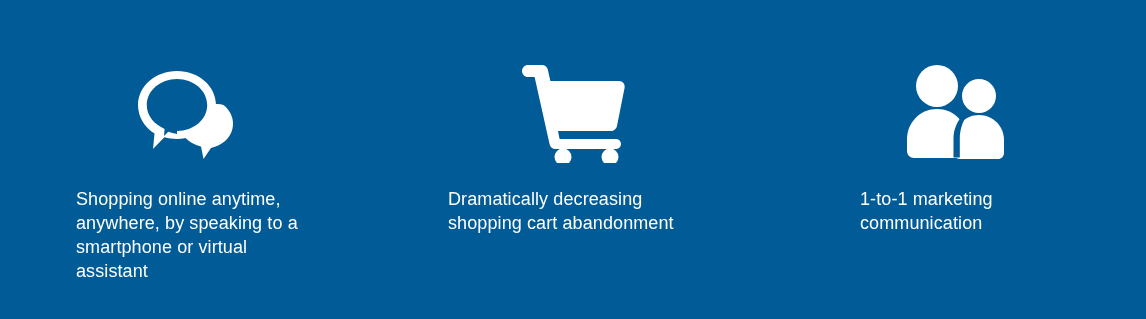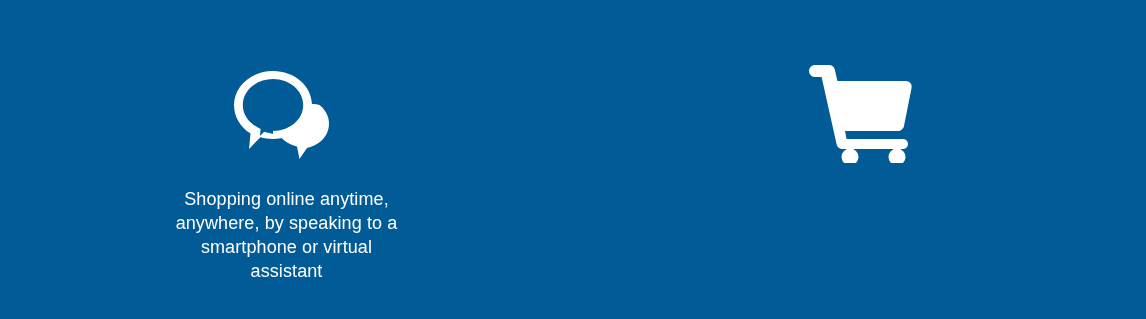--- a/index.html
+++ b/index.html
@@ -38,21 +38,21 @@
     justify-content: center;
   }
   .icon-box svg {
     display: block;
   }
   .feature-caption {
     margin-top: 22px;
     color: #ffffff;
     font-size: 18px;
     line-height: 24px;
-    text-align: center;
+    text-align: left;
     letter-spacing: 0.1px;
     max-width: 250px;
     font-weight: 400;
   }
   .col-1 .feature-caption { max-width: 230px; }
   .col-2 .feature-caption { max-width: 250px; }
   .col-3 .feature-caption { max-width: 190px; }
   .col-4 .feature-caption { max-width: 250px; }
 </style>
 </head>
@@ -75,17 +75,32 @@
   <div class="feature-col col-2">
     <div class="icon-box">
       <svg width="110" height="100" viewBox="0 0 110 100" aria-hidden="true">
         <g fill="#ffffff">
           <path d="M4 8 C4 4.7 6.7 2 10 2 L24 2 C26.8 2 29.2 3.9 29.8 6.6 L32.4 18 L101 18 C104.6 18 107.3 21.3 106.6 24.8 L99 63 C98.4 65.9 95.9 68 92.9 68 L40 68 L41.6 76 L98 76 C100.8 76 103 78.2 103 81 C103 83.8 100.8 86 98 86 L37.5 86 C34.6 86 32.2 84 31.6 81.2 L16.6 14 L10 14 C6.7 14 4 11.3 4 8 Z"></path>
           <circle cx="45" cy="94" r="8.5"></circle>
           <circle cx="92" cy="94" r="8.5"></circle>
         </g>
       </svg>
     </div>
+    <div class="feature-caption">Dramatically decreasing shopping cart abandonment</div>
   </div>
 
+  <div class="feature-col col-3">
+    <div class="icon-box">
+      <svg width="105" height="100" viewBox="0 0 105 100" aria-hidden="true">
+        <g fill="#ffffff">
+          <circle cx="76" cy="33" r="17"></circle>
+          <path d="M76 52 C89.8 52 101 63.2 101 77 L101 90 C101 93.3 98.3 96 95 96 L57 96 C53.7 96 51 93.3 51 90 L51 77 C51 63.2 62.2 52 76 52 Z"></path>
+          <circle cx="34" cy="23" r="21"></circle>
+          <path d="M34 46 C50.6 46 64 59.4 64 76 L64 88 C64 91.9 60.9 95 57 95 L11 95 C7.1 95 4 91.9 4 88 L4 76 C4 59.4 17.4 46 34 46 Z"></path>
+          <path d="M64 52.5 C59.4 58.9 56.8 66.9 56.8 75.5 L56.8 94.5 L50.5 94.5 L50.5 75.5 C50.5 65.6 54.8 56.6 61.5 50.4 Z" fill="#015b96"></path>
+        </g>
+      </svg>
+    </div>
+    <div class="feature-caption">1-to-1 marketing communication</div>
+  </div>
 
 
 </div>
 
 </body></html>

